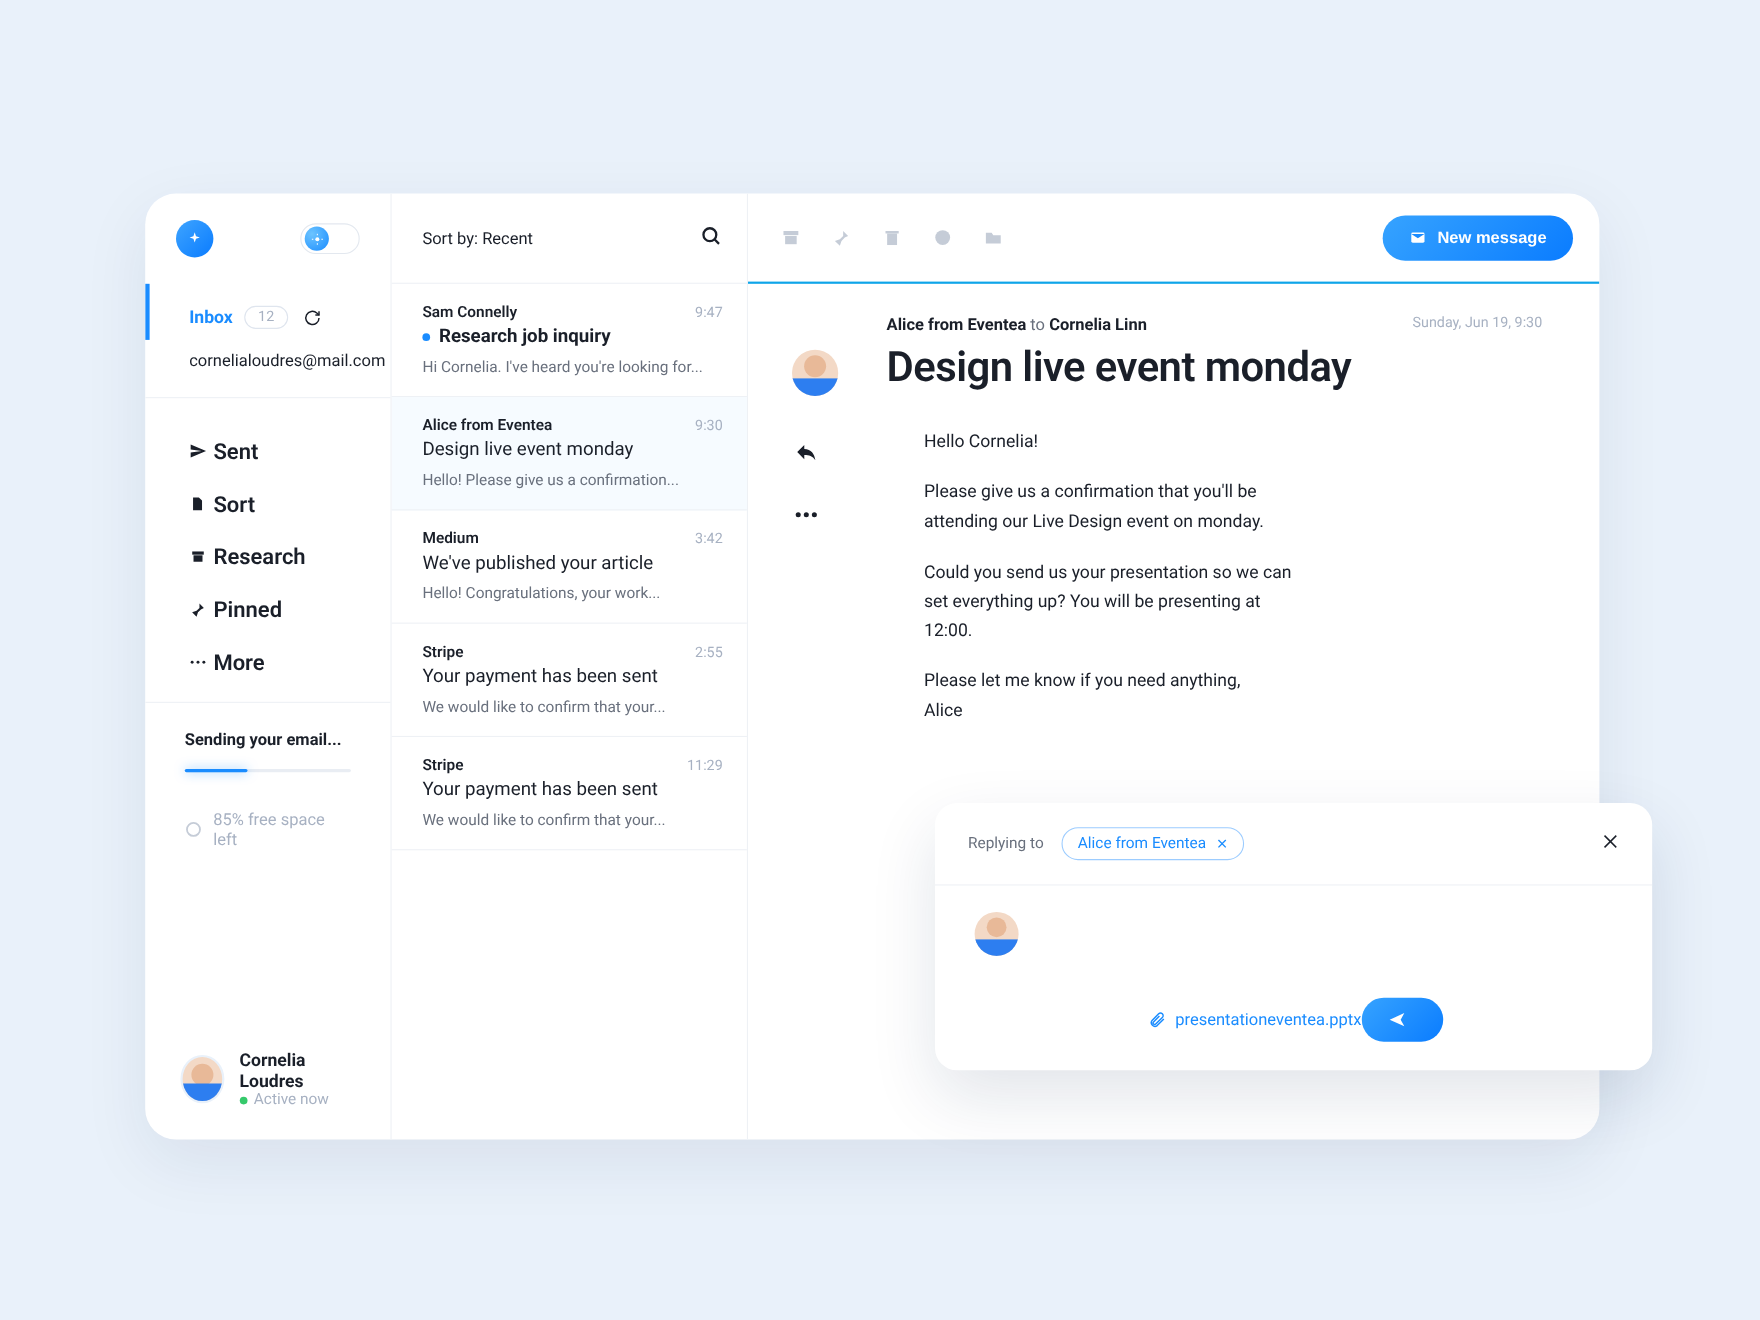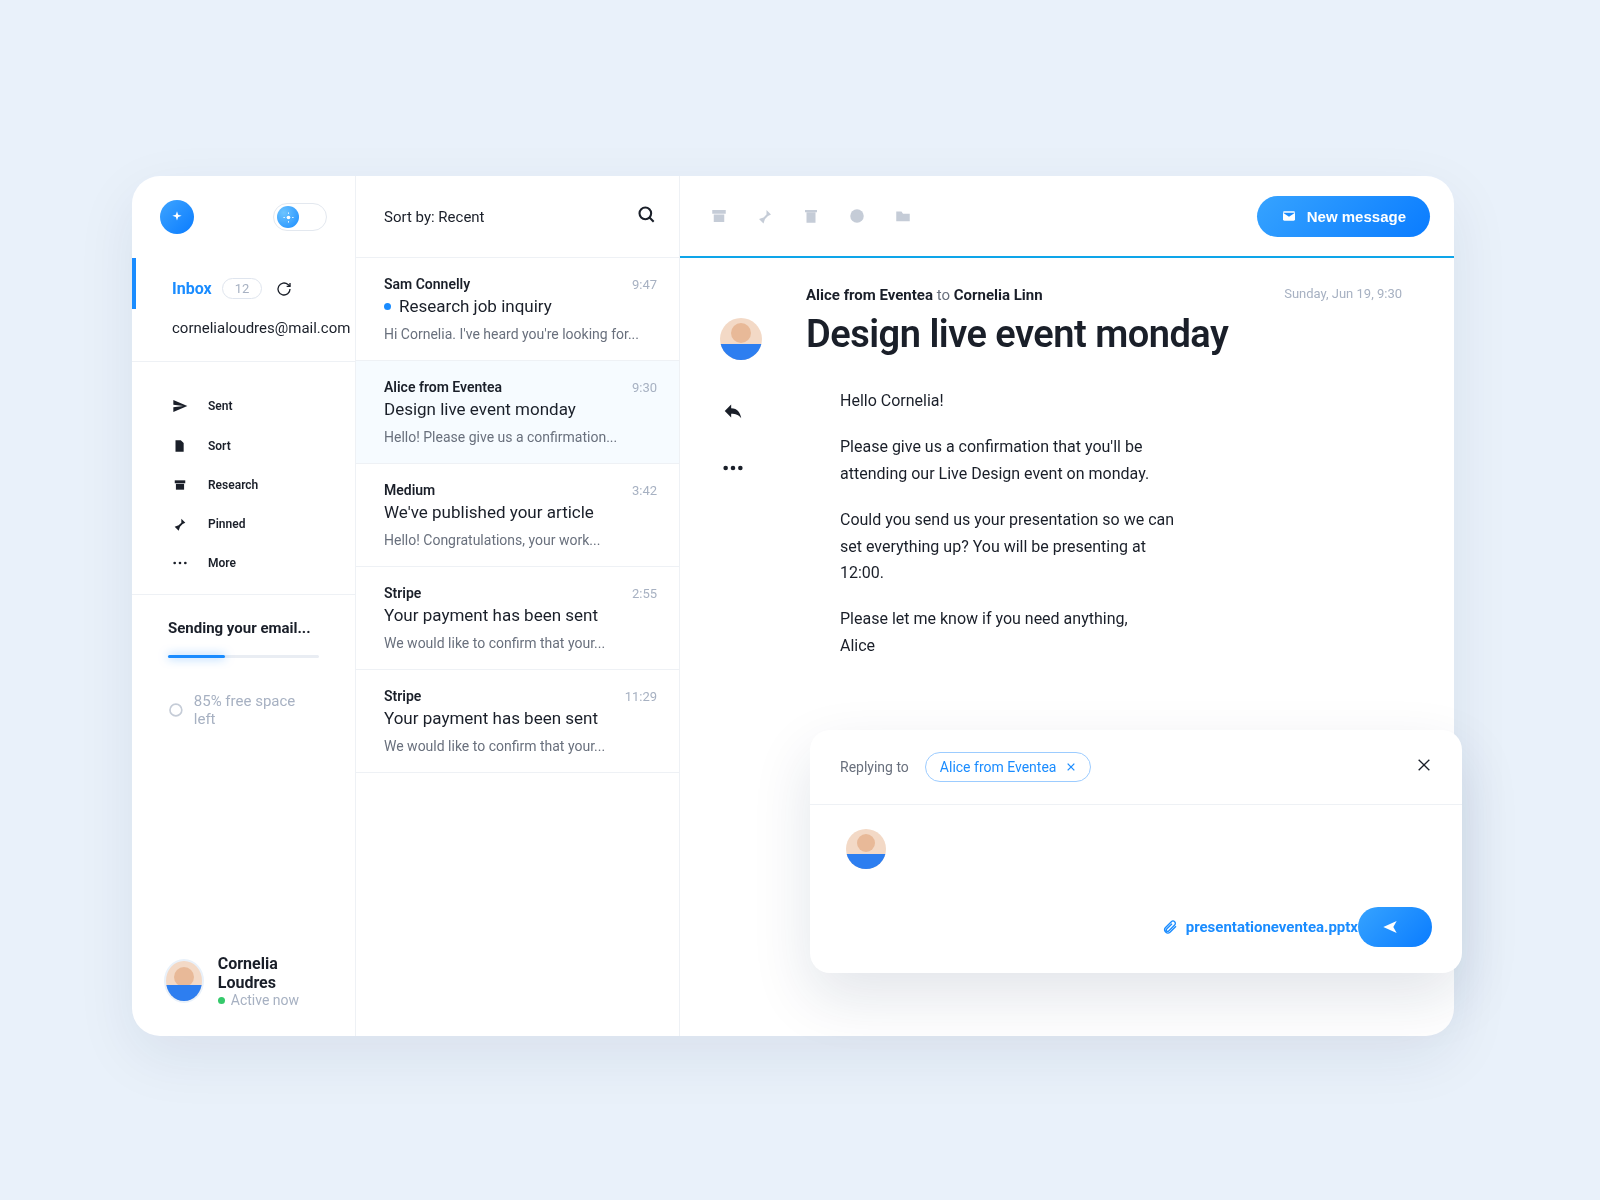--- a/index.html
+++ b/index.html
@@ -65,23 +65,23 @@
     border:1px solid #dfe5ee; border-radius:14px;
     padding:2px 12px; font-size:13px; color:#a7b1c2;
   }
   .refresh-icon { margin-left:4px; display:flex; }
   .email-addr {
     padding: 10px 0 24px 40px; font-size:15px; color:#1a1f29;
   }
   .divider { height:1px; background:#eef1f5; margin:0; }
   .nav-list { padding: 24px 0 12px 0; }
   .nav-item {
-    display:flex; align-items:center; gap:18px;
+    display:flex; align-items:center; gap:4px;
     padding: 12px 0 12px 40px;
-    font-size:12px; font-weight:600; color:#1a1f29;
+    font-size:20px; font-weight:600; color:#1a1f29;
     cursor:pointer;
   }
   .nav-item .ic { width:18px; display:flex; }
   .sending-block { padding: 24px 36px 8px 36px; }
   .sending-label { font-weight:700; font-size:15px; color:#1a1f29; }
   .prog-track {
     margin-top:18px; height:3px; background:#e9edf3; border-radius:2px; position:relative;
   }
   .prog-fill {
     height:100%; width:38%; background:#1a8cff; border-radius:2px;
@@ -130,21 +130,21 @@
   .msg-item {
     padding:18px 22px 18px 28px;
     border-bottom:1px solid #eef1f5;
     cursor:pointer;
   }
   .msg-item.selected { background:#f6fbff; }
   .msg-row1{display:flex;justify-content:space-between;align-items:center;}
   .msg-sender{font-size:14px;font-weight:600;color:#1a1f29;}
   .msg-time{font-size:13px;color:#a7b1c2;}
   .msg-subject{
-    font-size:17px;font-weight:400;color:#1a1f29;
+    font-size:17px;font-weight:700;color:#1a1f29;
     margin-top:4px;display:flex;align-items:center;gap:8px;
   }
   .msg-subject.thin{font-weight:400;}
   .unread-dot{width:7px;height:7px;border-radius:50%;background:#1a8cff;flex-shrink:0;}
   .msg-preview{margin-top:10px;font-size:14px;color:#69707d;}
 
   
   .reader {
     flex:1; display:flex; flex-direction:column;
   }
@@ -184,21 +184,21 @@
   .mail-body{
     padding: 32px 0 0 118px;
     font-size:16px;color:#1a1f29;line-height:1.65;
     max-width: 460px;
   }
   .mail-body p{margin-bottom:20px;}
 
   
   .reply-card{
     position:absolute;
-    top: 730px; left: 810px;
+    top: 730px; left: 850px;
     width: 652px;
     background:#fff;border-radius:20px;
     box-shadow: 0 24px 60px rgba(20,40,80,0.12);
     padding: 0;
   }
   .reply-head{
     display:flex;align-items:center;justify-content:space-between;
     padding:22px 30px;
     border-bottom:1px solid #eef1f5;
   }
@@ -216,21 +216,21 @@
   .reply-body .small-av{
     width:40px;height:40px;border-radius:50%;
     background:#f3d9c6;overflow:hidden;position:relative;flex-shrink:0;
   }
   .reply-body .small-av::after{content:"";position:absolute;inset:auto 0 0 0;height:38%;background:#2d7ef0;}
   .reply-body .small-av::before{content:"";position:absolute;top:5px;left:50%;transform:translateX(-50%);width:18px;height:18px;border-radius:50%;background:#e8b998;}
   .reply-subj{font-size:22px;font-weight:500;color:#1a1f29;margin-bottom:16px;}
   .reply-text{font-size:16px;color:#1a1f29;line-height:1.6;}
   .reply-foot{
     padding: 30px 30px 26px 34px;
-    display:flex;align-items:center;justify-content:flex-end;font-weight:bold;
+    display:flex;align-items:center;justify-content:center;
   }
   .attach-link{display:flex;align-items:center;gap:8px;color:#1a8cff;font-size:15px;}
   .send-btn{
     background:linear-gradient(135deg,#36a3ff,#0a7cff);
     color:#fff;border:none;border-radius:22px;
     padding:12px 24px;font-size:15px;font-weight:600;
     display:flex;align-items:center;gap:10px;cursor:pointer;
   }
 </style>
 </head>

